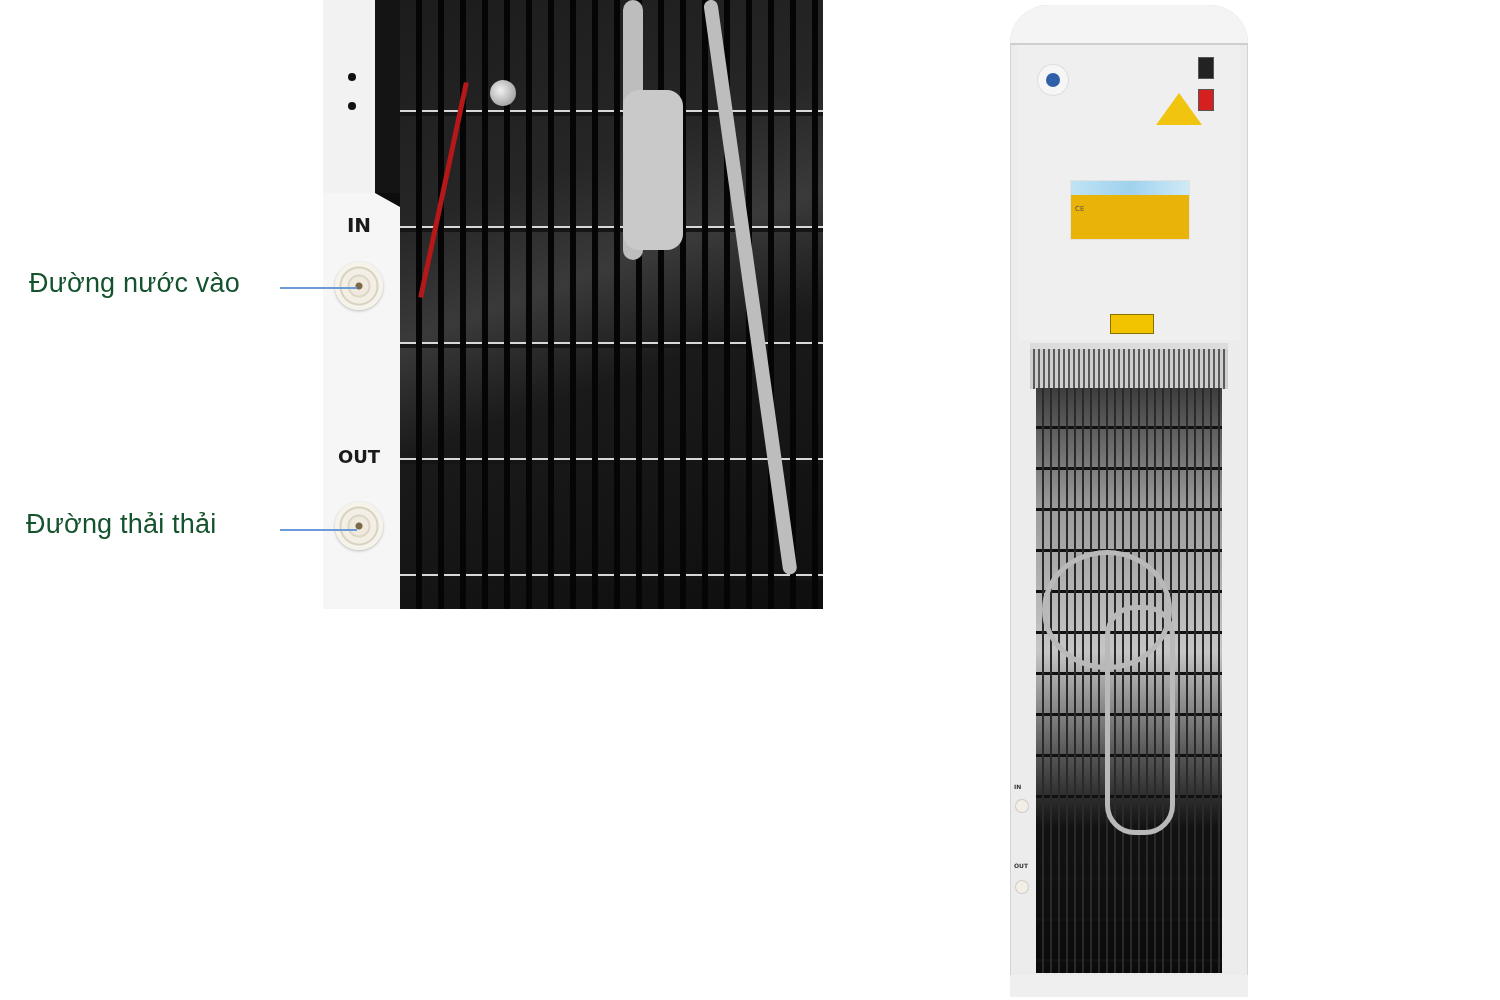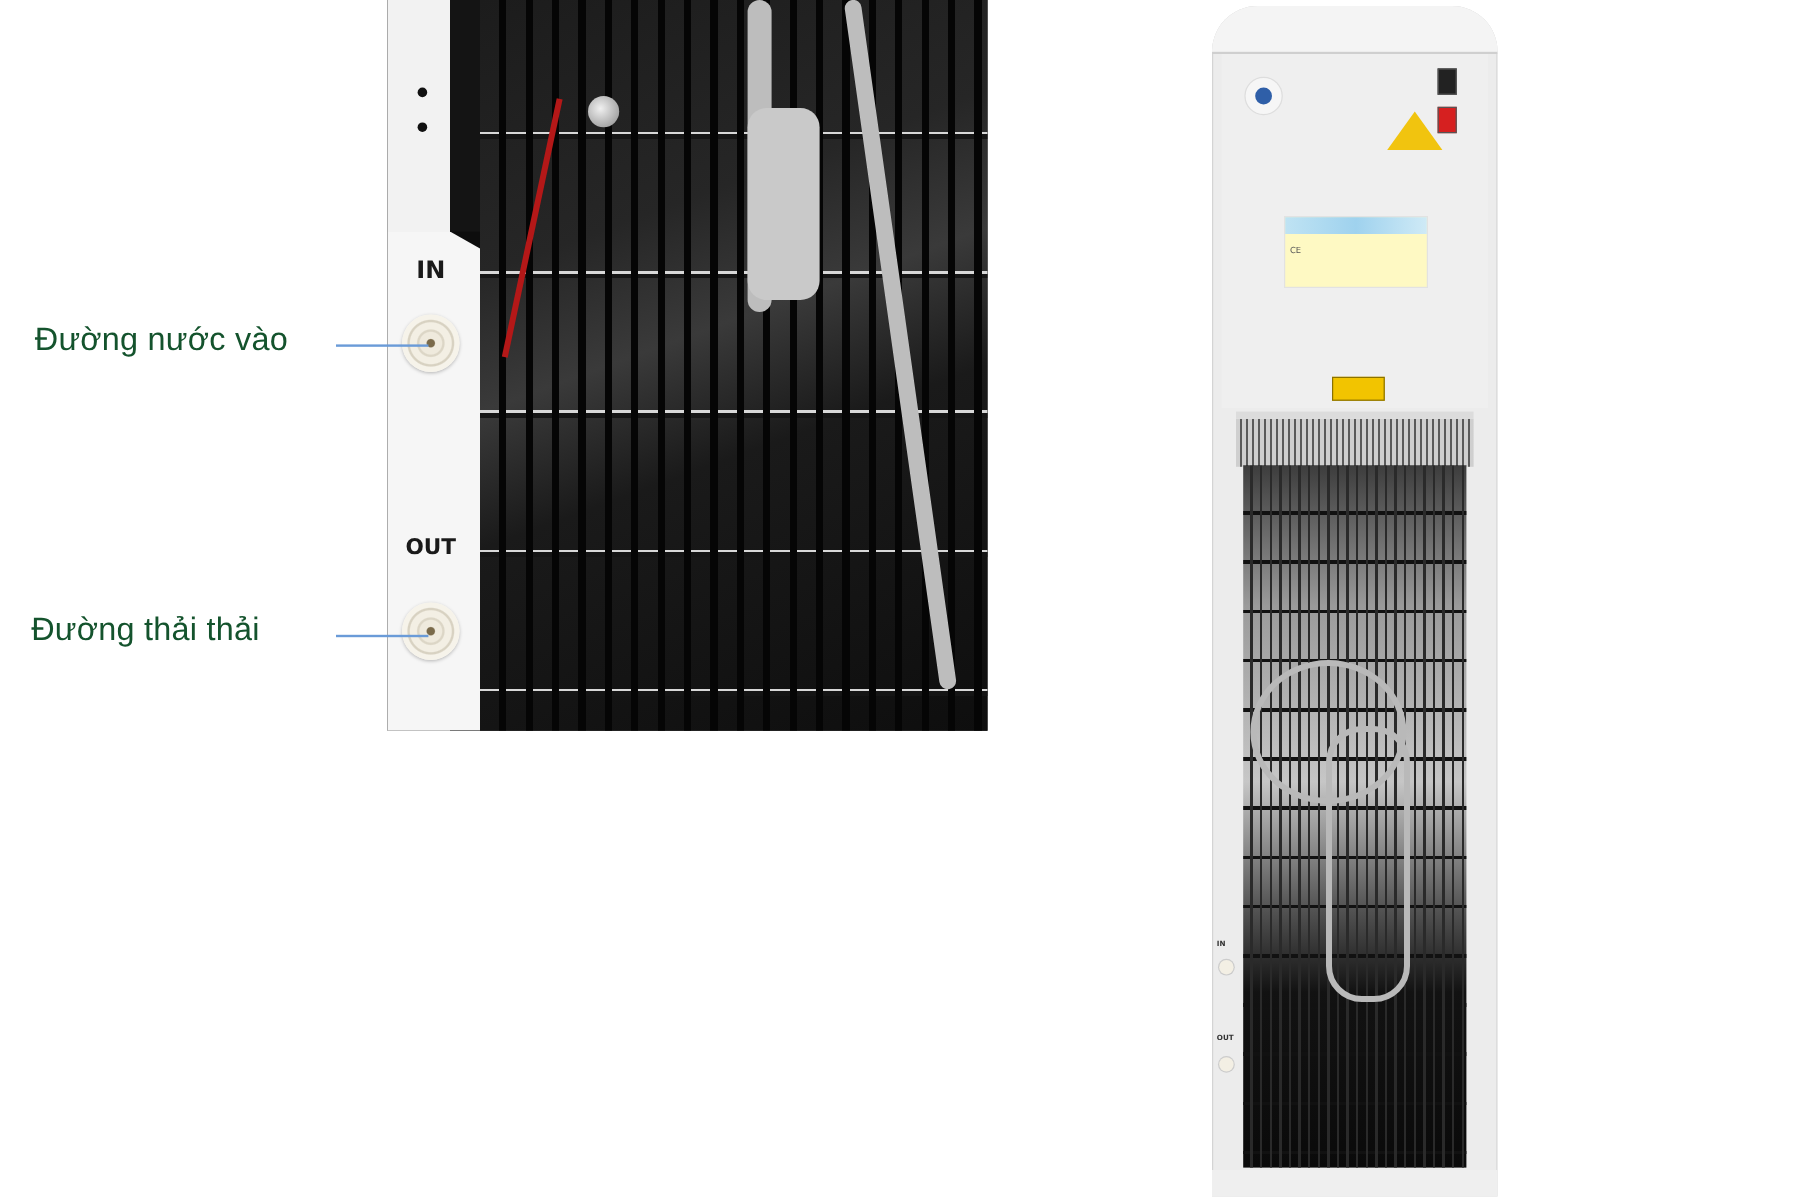--- a/index.html
+++ b/index.html
@@ -31,21 +31,21 @@
 
   
   .product{position:absolute;left:1010px;top:5px;width:238px;height:992px;}
   .product .body{position:absolute;left:0;top:0;width:238px;height:992px;background:#ececec;
      border-radius:38px 38px 0 0;box-shadow:inset 0 0 0 1px #d4d4d4;}
   .product .cap{position:absolute;left:0;top:0;width:238px;height:38px;border-radius:38px 38px 0 0;background:#f4f4f4;border-bottom:2px solid #cfcfcf;}
   .product .upper{position:absolute;left:8px;top:40px;width:222px;height:295px;background:#efefef;}
   .product .knob{position:absolute;left:36px;top:68px;width:14px;height:14px;border-radius:50%;background:#2f5fa8;box-shadow:0 0 0 8px #f6f6f6,0 0 0 9px #dddddd;}
   .product .switch{position:absolute;left:188px;width:14px;height:20px;border:1px solid #555;}
   .product .warn{position:absolute;left:146px;top:88px;width:0;height:0;border-left:23px solid transparent;border-right:23px solid transparent;border-bottom:32px solid #f1c40f;}
-  .product .nameplate{position:absolute;left:60px;top:175px;width:118px;height:58px;background:#fef9c3;border:1px solid #e2e2e2;}
+  .product .nameplate{position:absolute;left:60px;top:175px;width:118px;height:58px;background:#eab308;border:1px solid #e2e2e2;}
   .product .nameplate .stripe{height:14px;background:linear-gradient(90deg,#bfe3f3,#9fd2ee,#cfeaf6);}
   .product .sticker{position:absolute;left:100px;top:309px;width:42px;height:18px;background:#f2c400;border:1px solid #8a7100;}
   .product .vent{position:absolute;left:20px;top:338px;width:198px;height:40px;
      background:repeating-linear-gradient(90deg,#cfcfcf 0 3px,#5a5a5a 3px 5px);border-top:6px solid #dcdcdc;}
   .product .lower{position:absolute;left:26px;top:383px;width:186px;height:585px;
      background:
        repeating-linear-gradient(90deg,transparent 0 6px,#2a2a2a 6px 8px),
        repeating-linear-gradient(180deg,transparent 0 38px,#111 38px 41px),
        linear-gradient(180deg,#3d3d3d 0%,#9a9a9a 20%,#c6c6c6 45%,#5a5a5a 62%,#121212 75%,#0a0a0a 100%);}
   .product .side-label{position:absolute;left:4px;font-size:6px;font-weight:bold;color:#333;}

